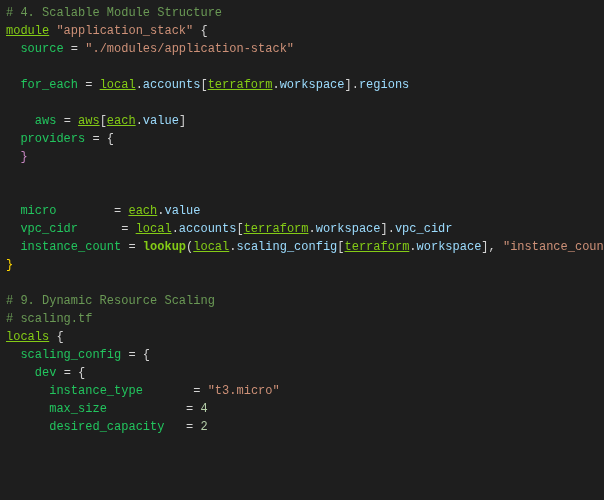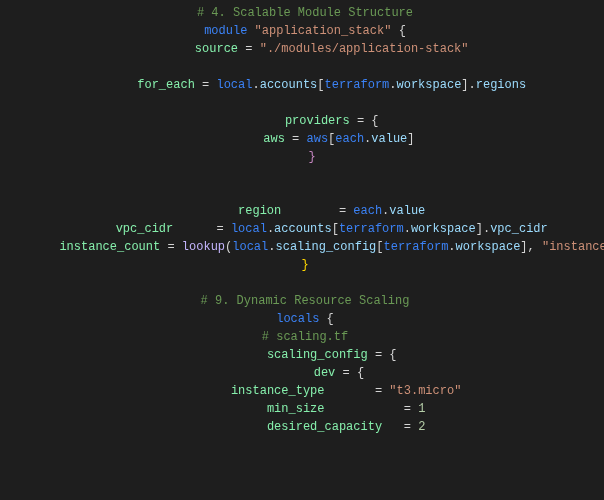--- a/index.html
+++ b/index.html
@@ -7,59 +7,59 @@
     background: #1e1e1e;
     font-family: Consolas, 'Courier New', monospace;
     font-size: 12px;
     line-height: 18px;
     color: #d4d4d4;
     width: 604px;
     height: 500px;
     overflow: hidden;
     padding: 4px 0 0 6px;
   }
-  .line { white-space: pre; text-align: center; }
+  .line { white-space: pre; }
   .tok-comment { color: #6a9955; }
   .tok-keyword { color: #c586c0; }   
-  .tok-ident   { color: #86efac; margin-left: 39px; }   
+  .tok-ident   { color: #22c55e; }   
   .tok-string  { color: #ce9178; }   
-  .tok-func    { color: #c4b5fd; }   
-  .tok-type    { color: #3b82f6; }   
+  .tok-func    { color: #84cc16; font-weight: bold; }   
+  .tok-type    { color: #84cc16; text-decoration: underline; }   
   .tok-prop    { color: #9cdcfe; }   
   .tok-num     { color: #b5cea8; }   
   .tok-punct   { color: #d4d4d4; }
   .tok-brace   { color: #ffd700; }
   .tok-oper    { color: #d4d4d4; }
   #code {
     position: relative;
   }
 </style>
 </head>
 <body>
 
 <div id="code">
 
 <div class="line"><span class="tok-comment"># 4. Scalable Module Structure</span></div>
 <div class="line"><span class="tok-type">module</span> <span class="tok-string">"application_stack"</span> <span class="tok-punct">{</span></div>
 <div class="line">  <span class="tok-ident">source</span> <span class="tok-oper">=</span> <span class="tok-string">"./modules/application-stack"</span></div>
 <div class="line"> </div>
 <div class="line">  <span class="tok-ident">for_each</span> <span class="tok-oper">=</span> <span class="tok-type">local</span><span class="tok-punct">.</span><span class="tok-prop">accounts</span><span class="tok-punct">[</span><span class="tok-type">terraform</span><span class="tok-punct">.</span><span class="tok-prop">workspace</span><span class="tok-punct">].</span><span class="tok-prop">regions</span></div>
 <div class="line"> </div>
+<div class="line">    <span class="tok-ident">aws</span> <span class="tok-oper">=</span> <span class="tok-type">aws</span><span class="tok-punct">[</span><span class="tok-type">each</span><span class="tok-punct">.</span><span class="tok-prop">value</span><span class="tok-punct">]</span></div>
 <div class="line">  <span class="tok-ident">providers</span> <span class="tok-oper">=</span> <span class="tok-punct">{</span></div>
-<div class="line">    <span class="tok-ident">aws</span> <span class="tok-oper">=</span> <span class="tok-type">aws</span><span class="tok-punct">[</span><span class="tok-type">each</span><span class="tok-punct">.</span><span class="tok-prop">value</span><span class="tok-punct">]</span></div>
 <div class="line">  <span class="tok-keyword">}</span></div>
 <div class="line"> </div>
 <div class="line"> </div>
-<div class="line">  <span class="tok-ident">region</span>        <span class="tok-oper">=</span> <span class="tok-type">each</span><span class="tok-punct">.</span><span class="tok-prop">value</span></div>
+<div class="line">  <span class="tok-ident">micro</span>        <span class="tok-oper">=</span> <span class="tok-type">each</span><span class="tok-punct">.</span><span class="tok-prop">value</span></div>
 <div class="line">  <span class="tok-ident">vpc_cidr</span>      <span class="tok-oper">=</span> <span class="tok-type">local</span><span class="tok-punct">.</span><span class="tok-prop">accounts</span><span class="tok-punct">[</span><span class="tok-type">terraform</span><span class="tok-punct">.</span><span class="tok-prop">workspace</span><span class="tok-punct">].</span><span class="tok-prop">vpc_cidr</span></div>
 <div class="line">  <span class="tok-ident">instance_count</span> <span class="tok-oper">=</span> <span class="tok-func">lookup</span><span class="tok-punct">(</span><span class="tok-type">local</span><span class="tok-punct">.</span><span class="tok-prop">scaling_config</span><span class="tok-punct">[</span><span class="tok-type">terraform</span><span class="tok-punct">.</span><span class="tok-prop">workspace</span><span class="tok-punct">], </span><span class="tok-string">"instance_count"</span></div>
 <div class="line"><span class="tok-brace">}</span></div>
 <div class="line"> </div>
 <div class="line"><span class="tok-comment"># 9. Dynamic Resource Scaling</span></div>
+<div class="line"><span class="tok-comment"># scaling.tf</span></div>
 <div class="line"><span class="tok-type">locals</span> <span class="tok-punct">{</span></div>
-<div class="line"><span class="tok-comment"># scaling.tf</span></div>
 <div class="line">  <span class="tok-ident">scaling_config</span> <span class="tok-oper">=</span> <span class="tok-punct">{</span></div>
 <div class="line">    <span class="tok-ident">dev</span> <span class="tok-oper">=</span> <span class="tok-punct">{</span></div>
 <div class="line">      <span class="tok-ident">instance_type</span>       <span class="tok-oper">=</span> <span class="tok-string">"t3.micro"</span></div>
-<div class="line">      <span class="tok-ident">min_size</span>           <span class="tok-oper">=</span> <span class="tok-num">1</span></div>
+<div class="line">      <span class="tok-ident">max_size</span>           <span class="tok-oper">=</span> <span class="tok-num">4</span></div>
 <div class="line">      <span class="tok-ident">desired_capacity</span>   <span class="tok-oper">=</span> <span class="tok-num">2</span></div>
 
 </div>
 
 </body></html>

